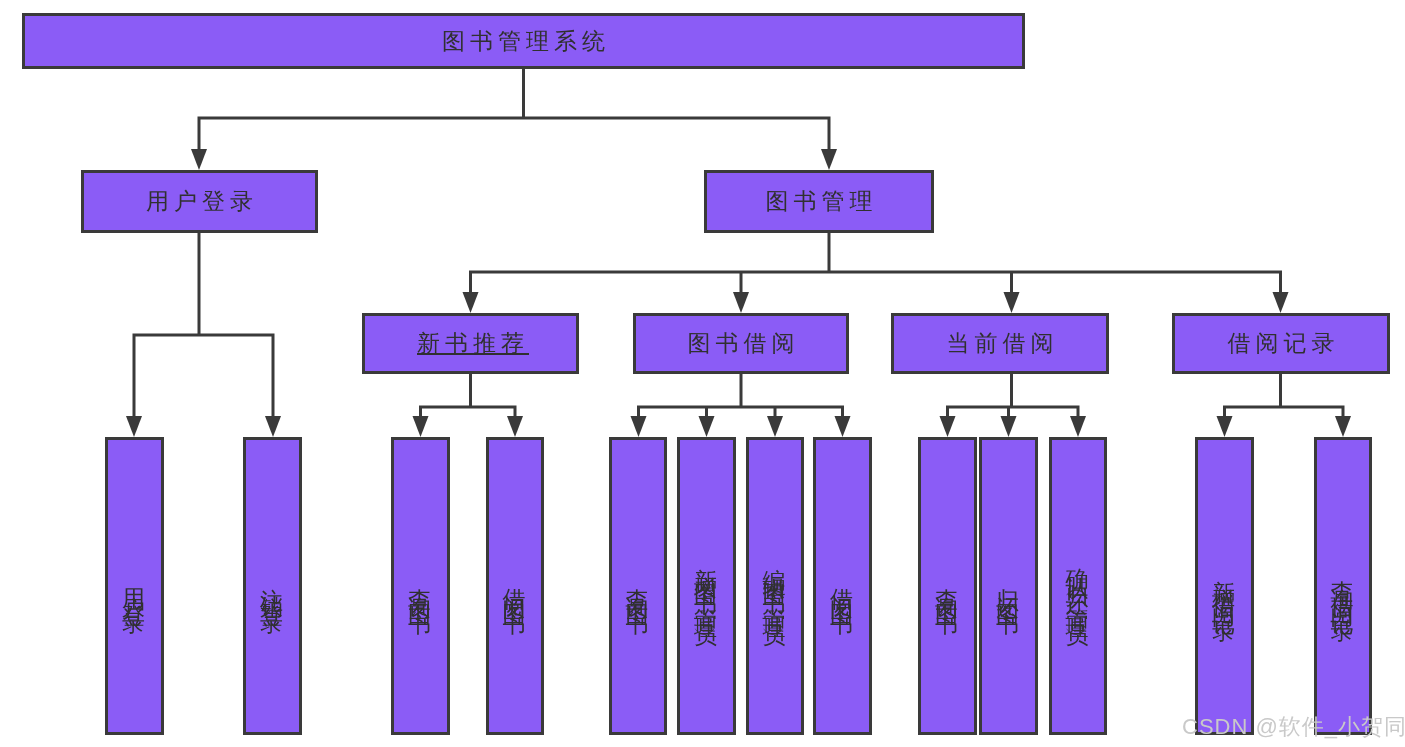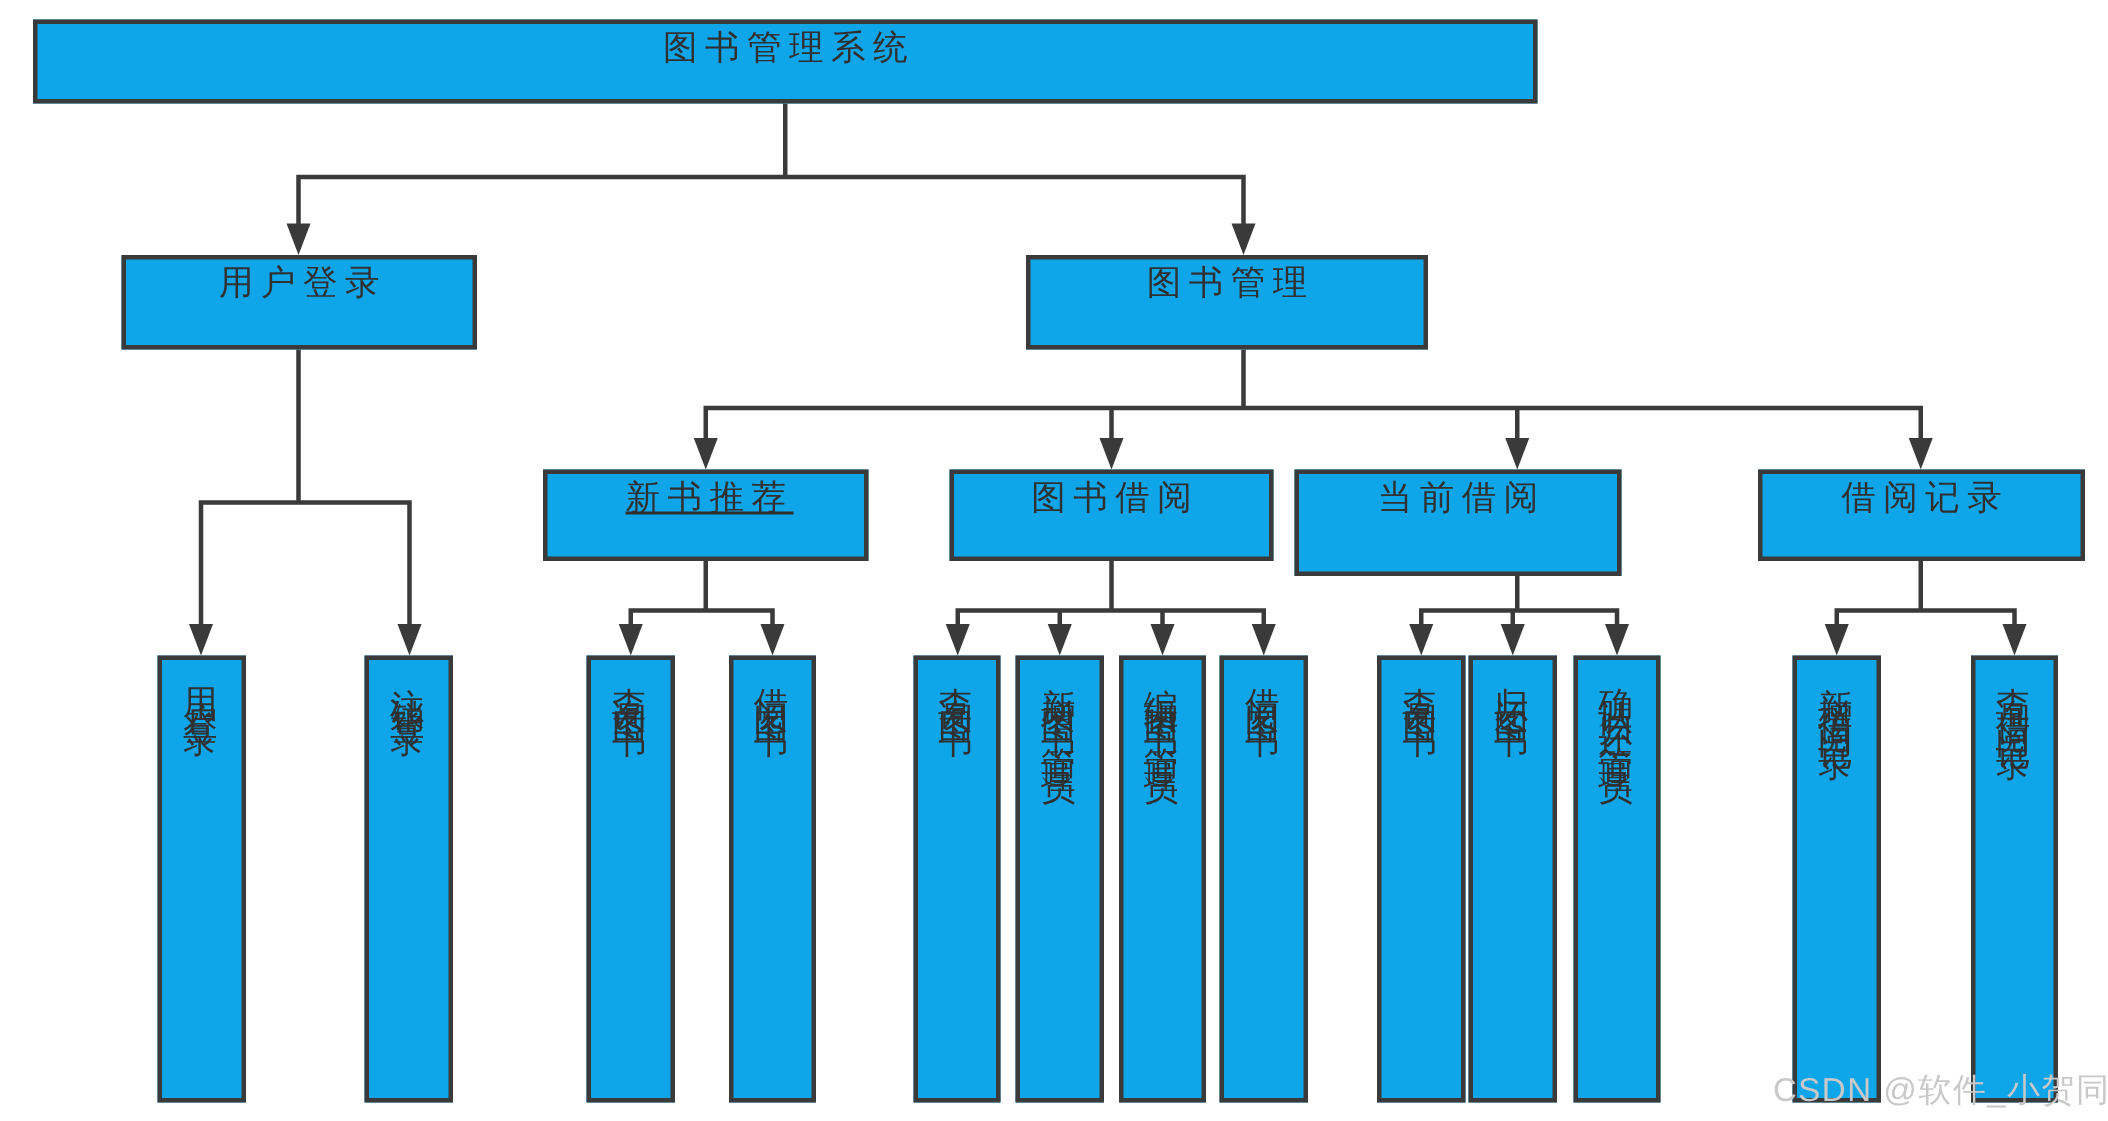--- a/index.html
+++ b/index.html
@@ -21,23 +21,23 @@
   .connector-layer {
     position: absolute;
     left: 0; top: 0;
     width: 1405px; height: 747px;
     z-index: 0;
   }
   .node {
     position: absolute;
     box-sizing: border-box;
     border: 3px solid var(--line);
-    background: #0ea5e9;
+    background: #8b5cf6;
     display: flex;
-    align-items: flex-start;
+    align-items: center;
     justify-content: center;
     z-index: 1;
   }
   .node .hlabel {
     font-size: 23px;
     letter-spacing: 5px;
     text-indent: 5px;
     white-space: nowrap;
     color: var(--text);
   }
@@ -97,31 +97,31 @@
     </g>
   </svg>
 
   <div class="node" style="left:22px; top:13px; width:1003px; height:56px;">
     <span class="hlabel">图书管理系统</span>
   </div>
 
   <div class="node" style="left:81px; top:170px; width:237px; height:63px;">
     <span class="hlabel">用户登录</span>
   </div>
-  <div class="node" style="left:684px; top:170px; width:268px; height:63px;">
+  <div class="node" style="left:704px; top:170px; width:230px; height:63px;">
     <span class="hlabel">图书管理</span>
   </div>
 
   <div class="node" style="left:362px; top:313px; width:217px; height:61px;text-decoration:underline;">
     <span class="hlabel">新书推荐</span>
   </div>
   <div class="node" style="left:633px; top:313px; width:216px; height:61px;">
     <span class="hlabel">图书借阅</span>
   </div>
-  <div class="node" style="left:863px; top:313px; width:218px; height:71px;font-family:Liberation Serif, serif;">
+  <div class="node" style="left:891px; top:313px; width:218px; height:61px;font-family:Liberation Serif, serif;">
     <span class="hlabel">当前借阅</span>
   </div>
   <div class="node" style="left:1172px; top:313px; width:218px; height:61px;">
     <span class="hlabel">借阅记录</span>
   </div>
 
   <div class="node" style="left:105px; top:437px; width:59px; height:298px;">
     <span class="vlabel">用户登录</span>
   </div>
   <div class="node" style="left:243px; top:437px; width:59px; height:298px;">

